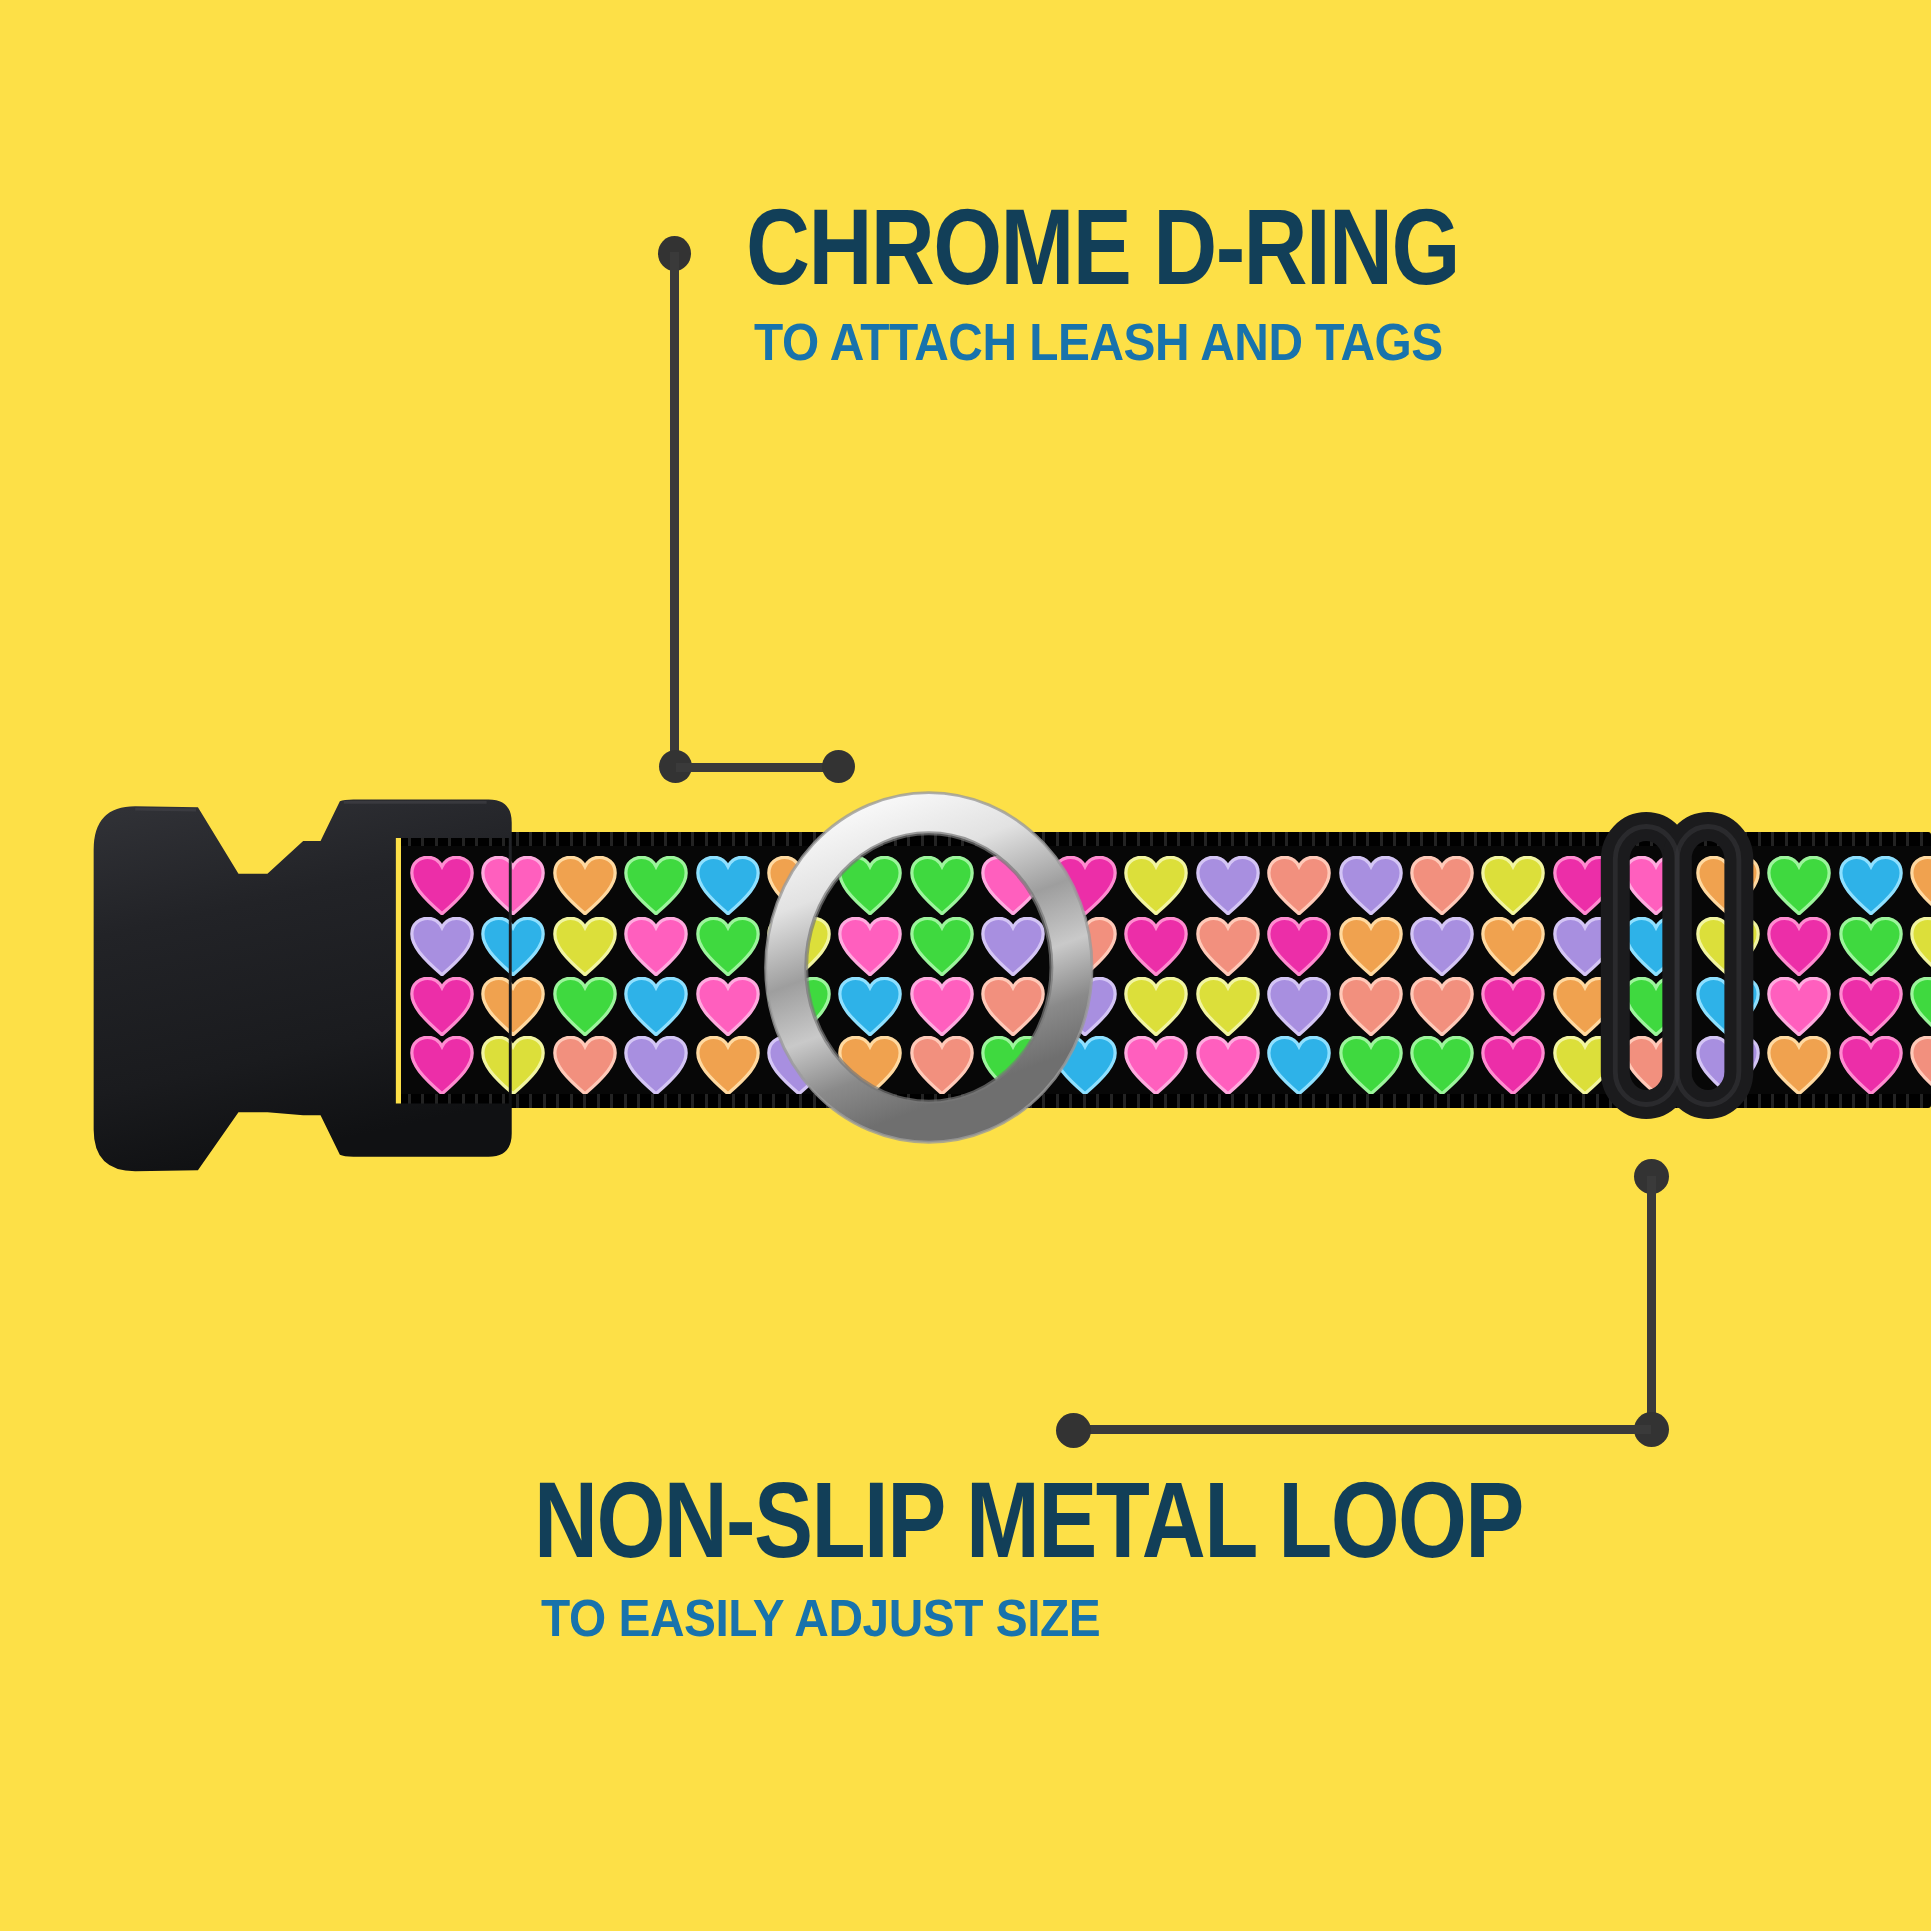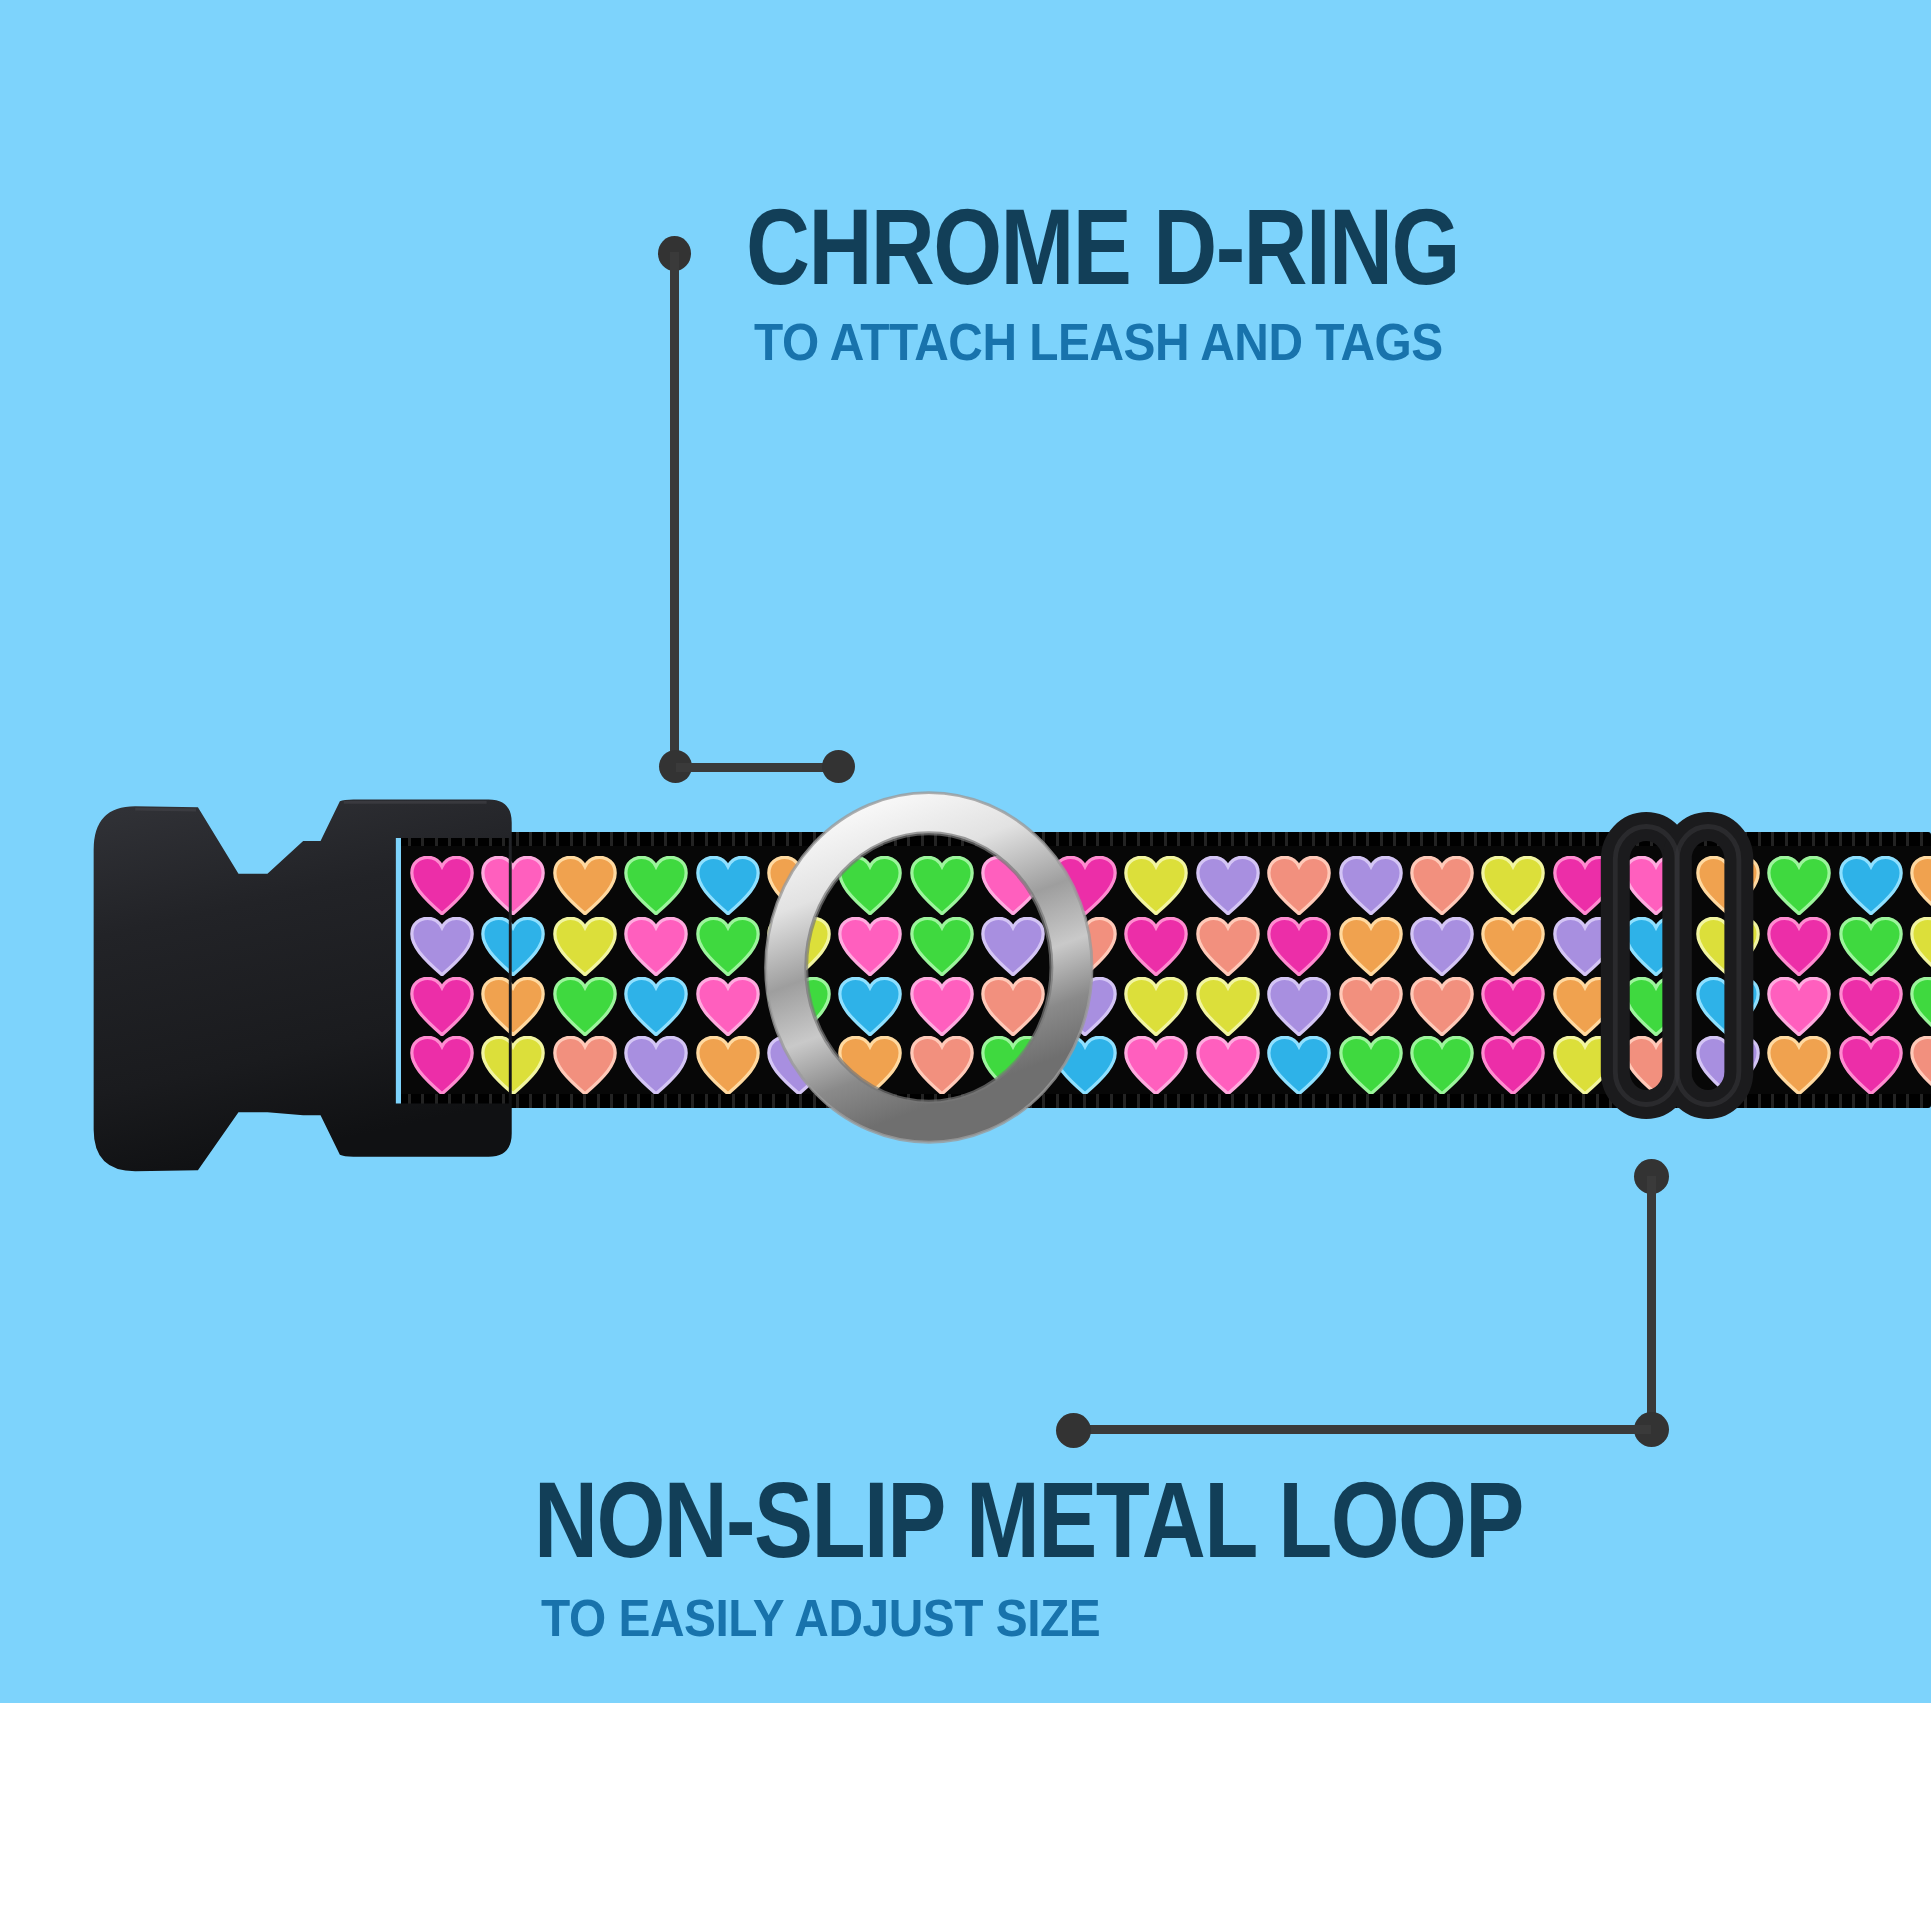--- a/index.html
+++ b/index.html
@@ -1,16 +1,16 @@
 <!DOCTYPE html>
 <html><head>
 <meta charset="utf-8">
 <style>
   html,body{margin:0;padding:0;background:#ffffff;}
-  .canvas{position:relative;width:1931px;height:1703px;background:#7dd3fc;overflow:hidden;
+  .canvas{position:relative;width:1931px;height:1931px;background:#fde047;overflow:hidden;
           font-family:"Liberation Sans", sans-serif;}
 
   
   .callout-title{position:absolute;font-weight:bold;font-size:108px;line-height:1;
                  letter-spacing:-1.9px;transform:scaleX(0.82);transform-origin:left top;white-space:nowrap;}
   .callout-sub{position:absolute;font-weight:bold;font-size:52px;line-height:1;
                letter-spacing:-0.5px;transform:scaleX(0.92);transform-origin:left top;white-space:nowrap;}
 
   
   .leader{position:absolute;background:#3a3a3a;}

